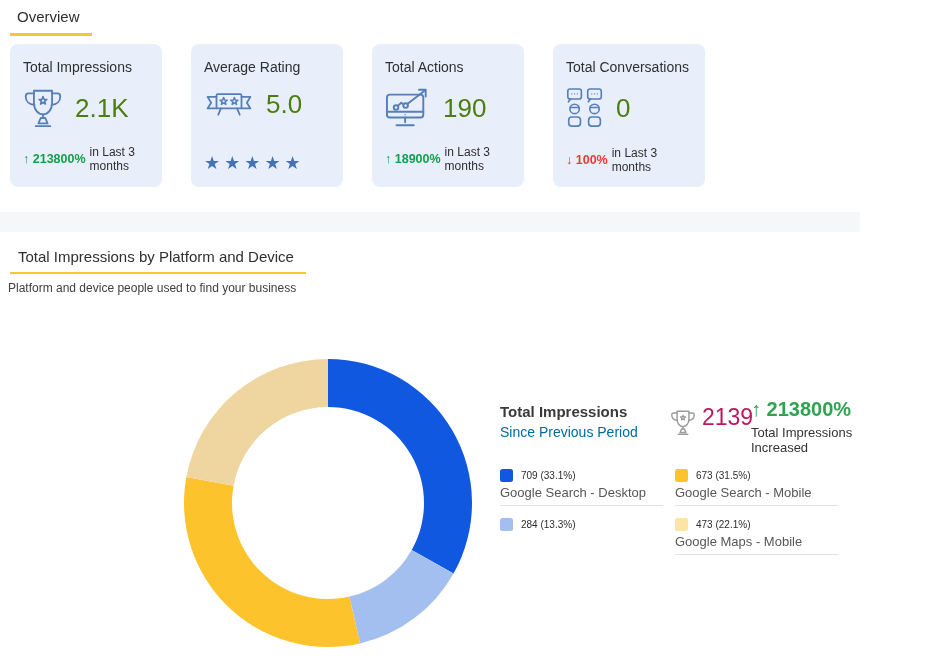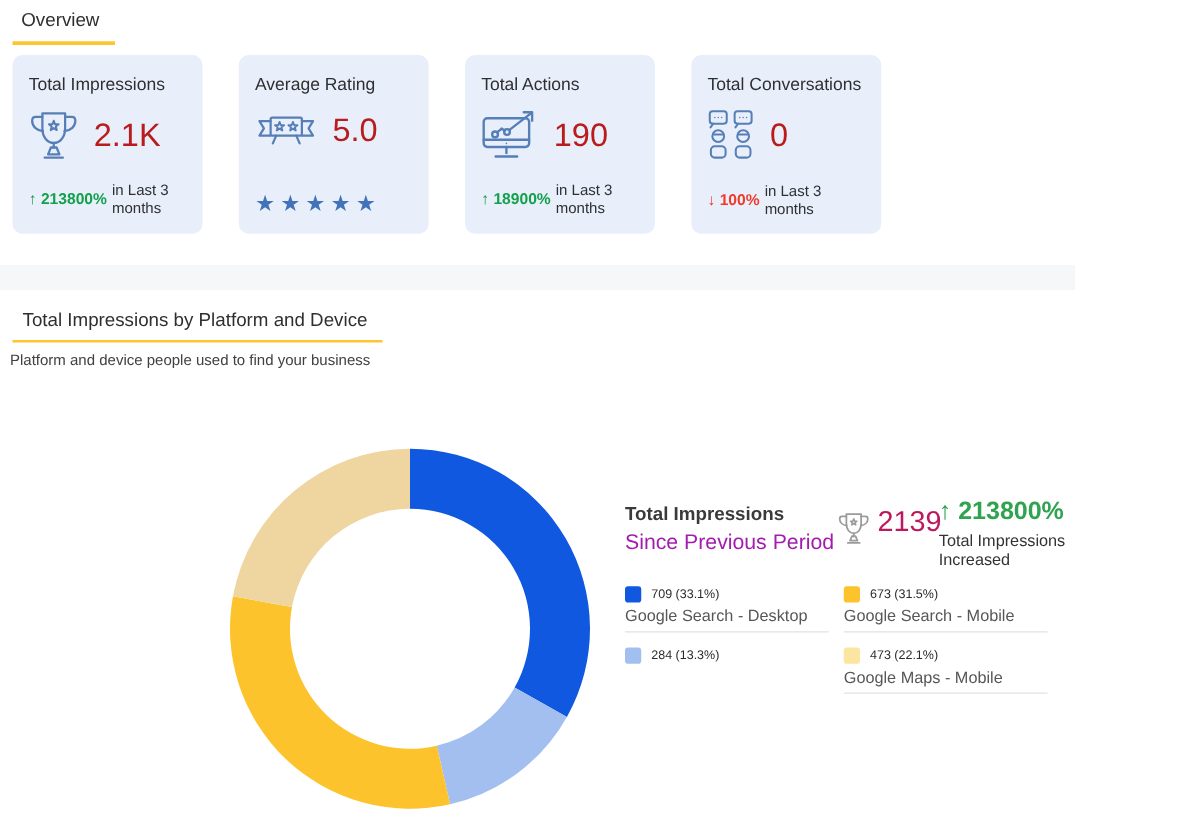--- a/index.html
+++ b/index.html
@@ -10,21 +10,21 @@
   .tab{position:absolute;top:6px;left:10px;padding:2px 12px 8px 7px;
        font-size:15px;color:#2f2f31;border-bottom:3px solid #fdc52f;cursor:pointer;}
 
   
   .cards{position:absolute;top:44px;left:10px;display:flex;gap:29px;}
   .card{width:152px;height:143px;background:#e8effb;border-radius:8px;
         padding:15px 12px 13px 13px;box-sizing:border-box;
         display:flex;flex-direction:column;}
   .card-title{font-size:14px;color:#2f2f31;}
   .card-main{display:flex;align-items:center;gap:12px;margin-top:11px;}
-  .card-value{font-size:26px;color:#b91c1c;}
+  .card-value{font-size:26px;color:#4d7c0f;}
   .card-footer{margin-top:auto;font-size:12px;color:#2f2f31;
                display:flex;align-items:center;gap:4px;}
   .delta{font-weight:700;font-size:12.5px;white-space:nowrap;}
   .period{max-width:58px;line-height:1.22;}
   .stars{font-size:18px;letter-spacing:4px;white-space:nowrap;}
   .note{font-size:13px;color:#2f2f31;}
 
   
   .band{position:absolute;top:212px;left:0;width:944px;height:20px;background:#f6f7f9;}
 
@@ -32,21 +32,21 @@
   .section-title{position:absolute;top:248px;left:10px;display:inline-block;
                  padding:0 12px 7px 8px;font-size:15px;color:#2f2f31;
                  border-bottom:2.5px solid #fdc52f;}
   .section-subtitle{position:absolute;top:281px;left:8px;font-size:12px;color:#404040;}
 
   
   #donut-svg{position:absolute;left:182px;top:357px;width:292px;height:292px;}
 
   
   .sum-label{position:absolute;left:500px;top:403px;font-size:15px;font-weight:700;color:#3a3a3c;}
-  .sum-sublabel{position:absolute;left:500px;top:424px;font-size:17px;color:#a21caf;}
+  .sum-sublabel{position:absolute;left:500px;top:424px;font-size:14px;color:#0369a1;}
   .sum-trophy{position:absolute;left:670px;top:408px;}
   .sum-total{position:absolute;left:702px;top:404px;font-size:23px;color:#be185d;}
   .sum-delta{position:absolute;left:751px;top:398px;font-size:20px;font-weight:700;}
   .sum-caption{position:absolute;left:751px;top:425px;font-size:13px;color:#333335;}
 
   
   .legend{position:absolute;left:500px;top:469px;display:grid;
           grid-template-columns:175px 175px;row-gap:12px;}
   .legend-row{display:flex;align-items:center;gap:8px;font-size:10px;color:#2c2c2e;}
   .legend-swatch{width:13px;height:13px;border-radius:2.5px;flex:0 0 auto;}

